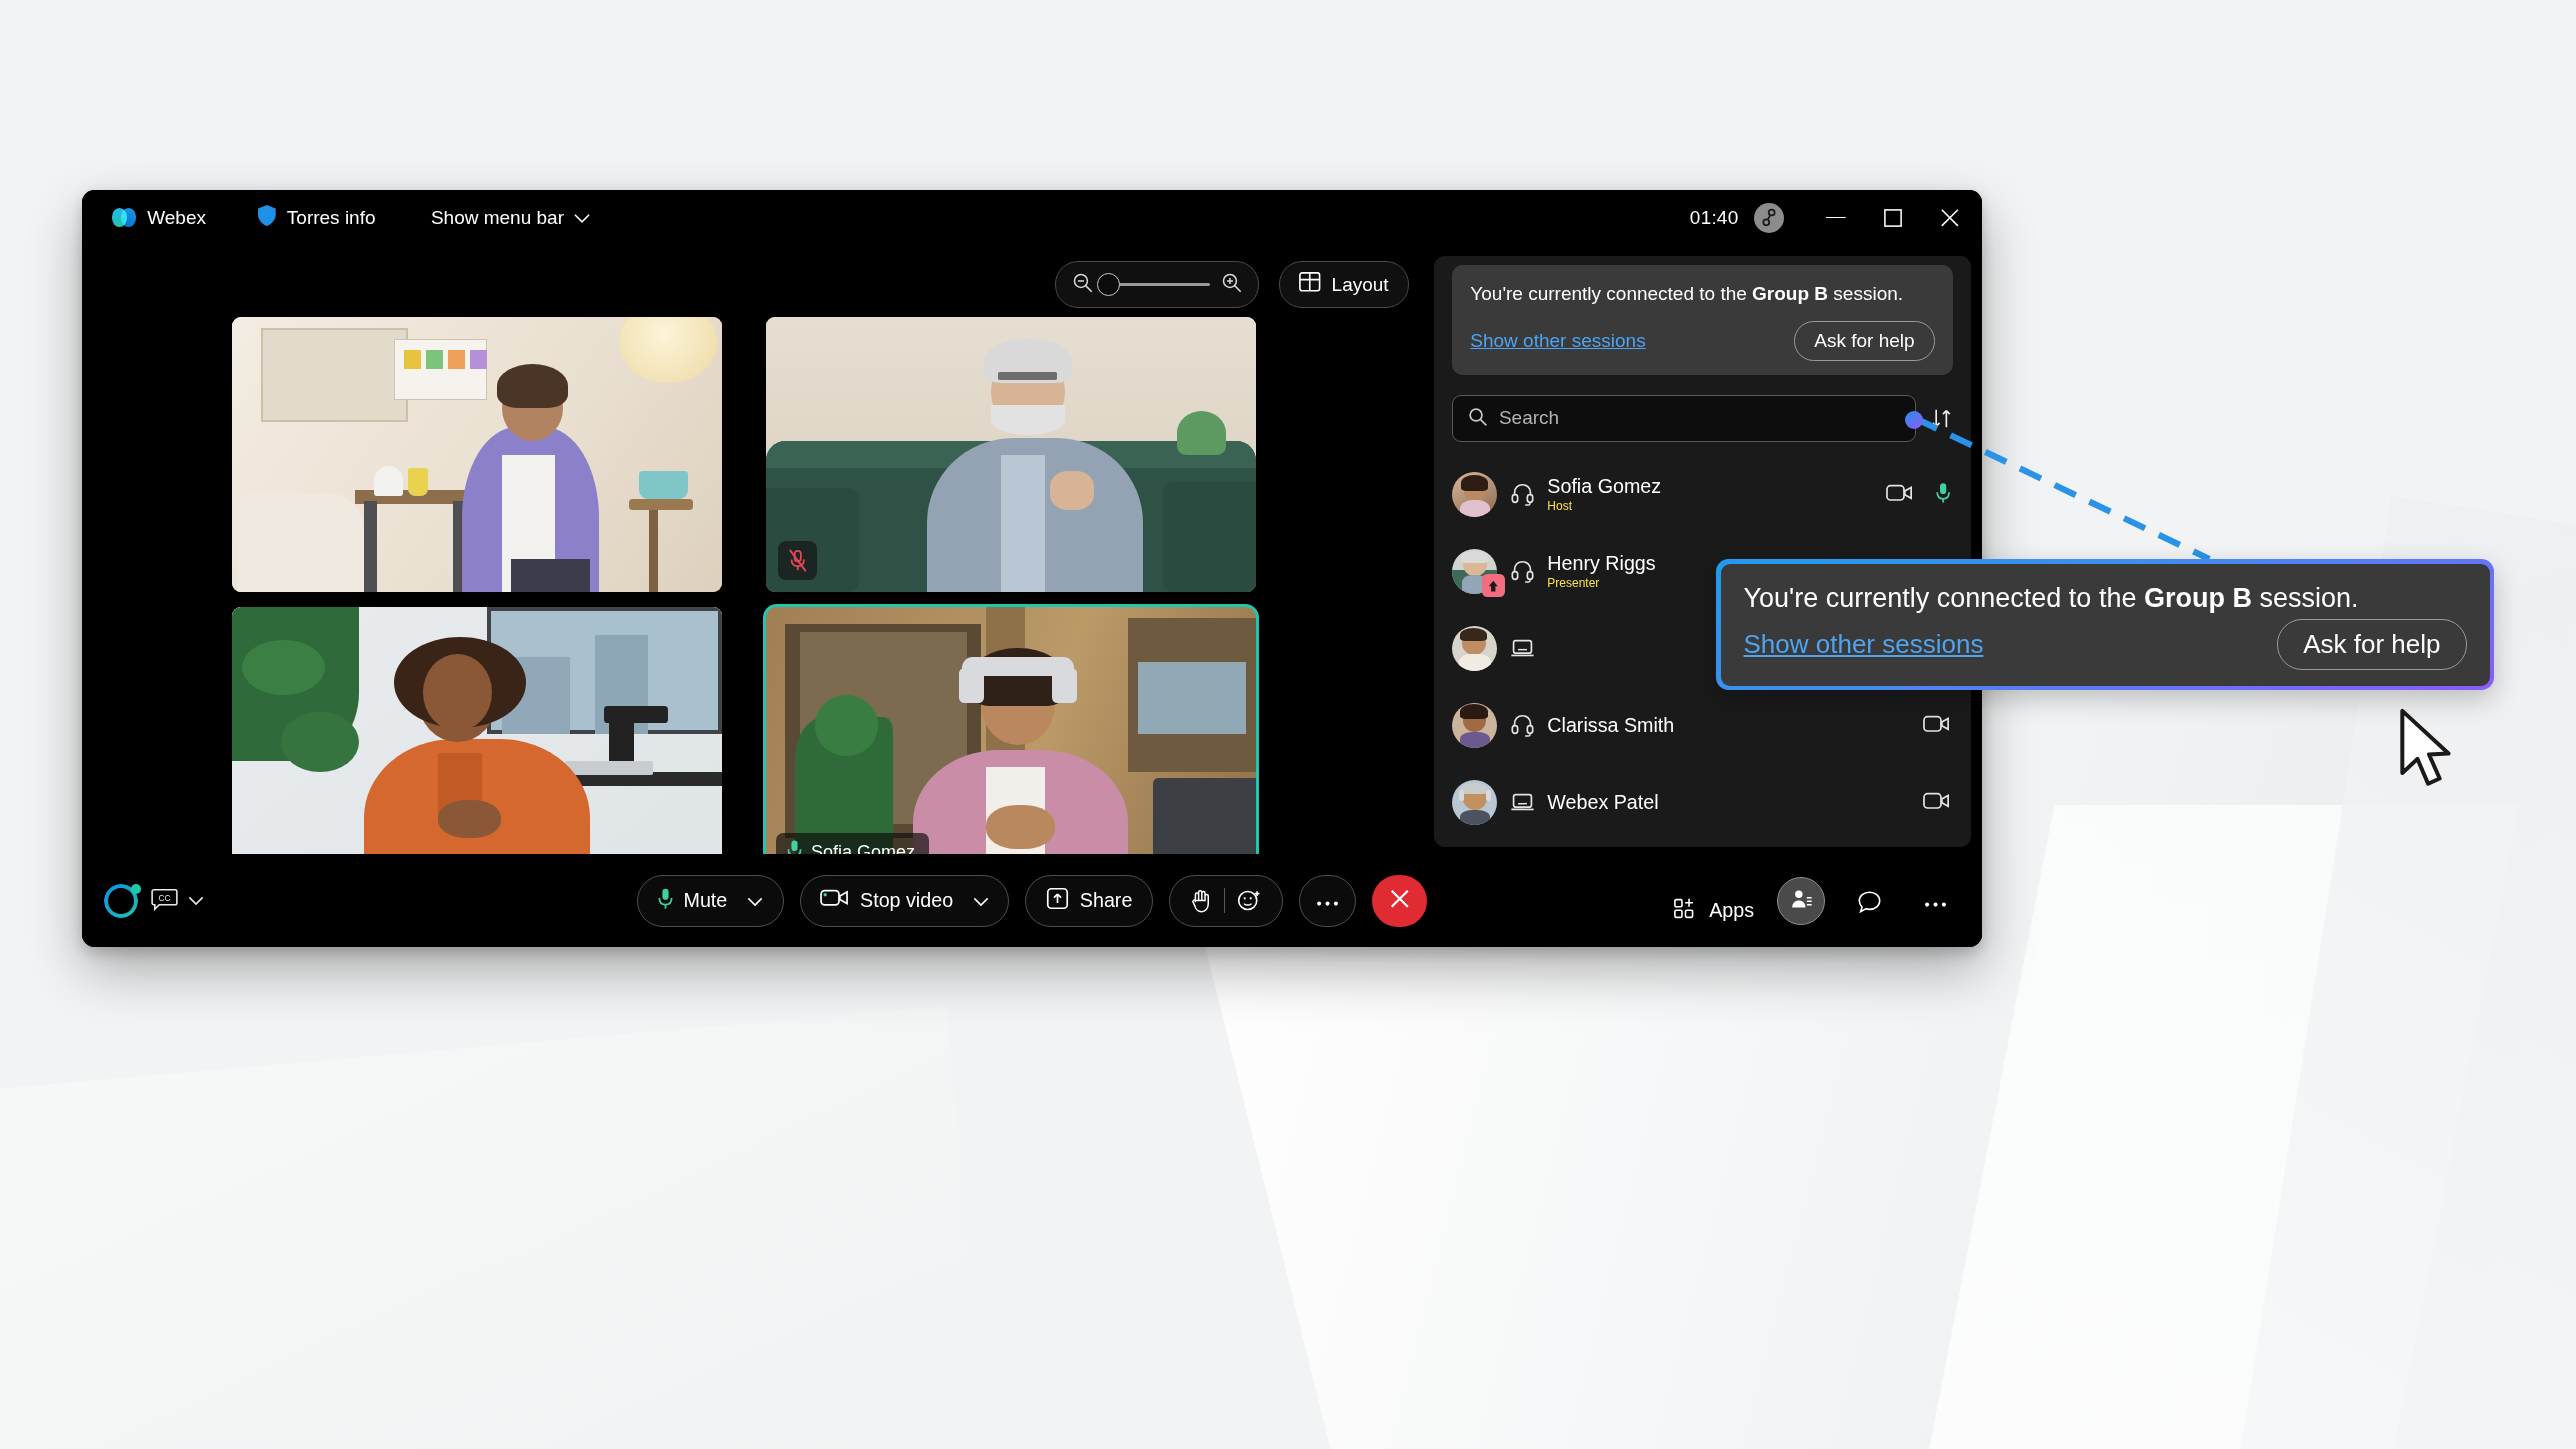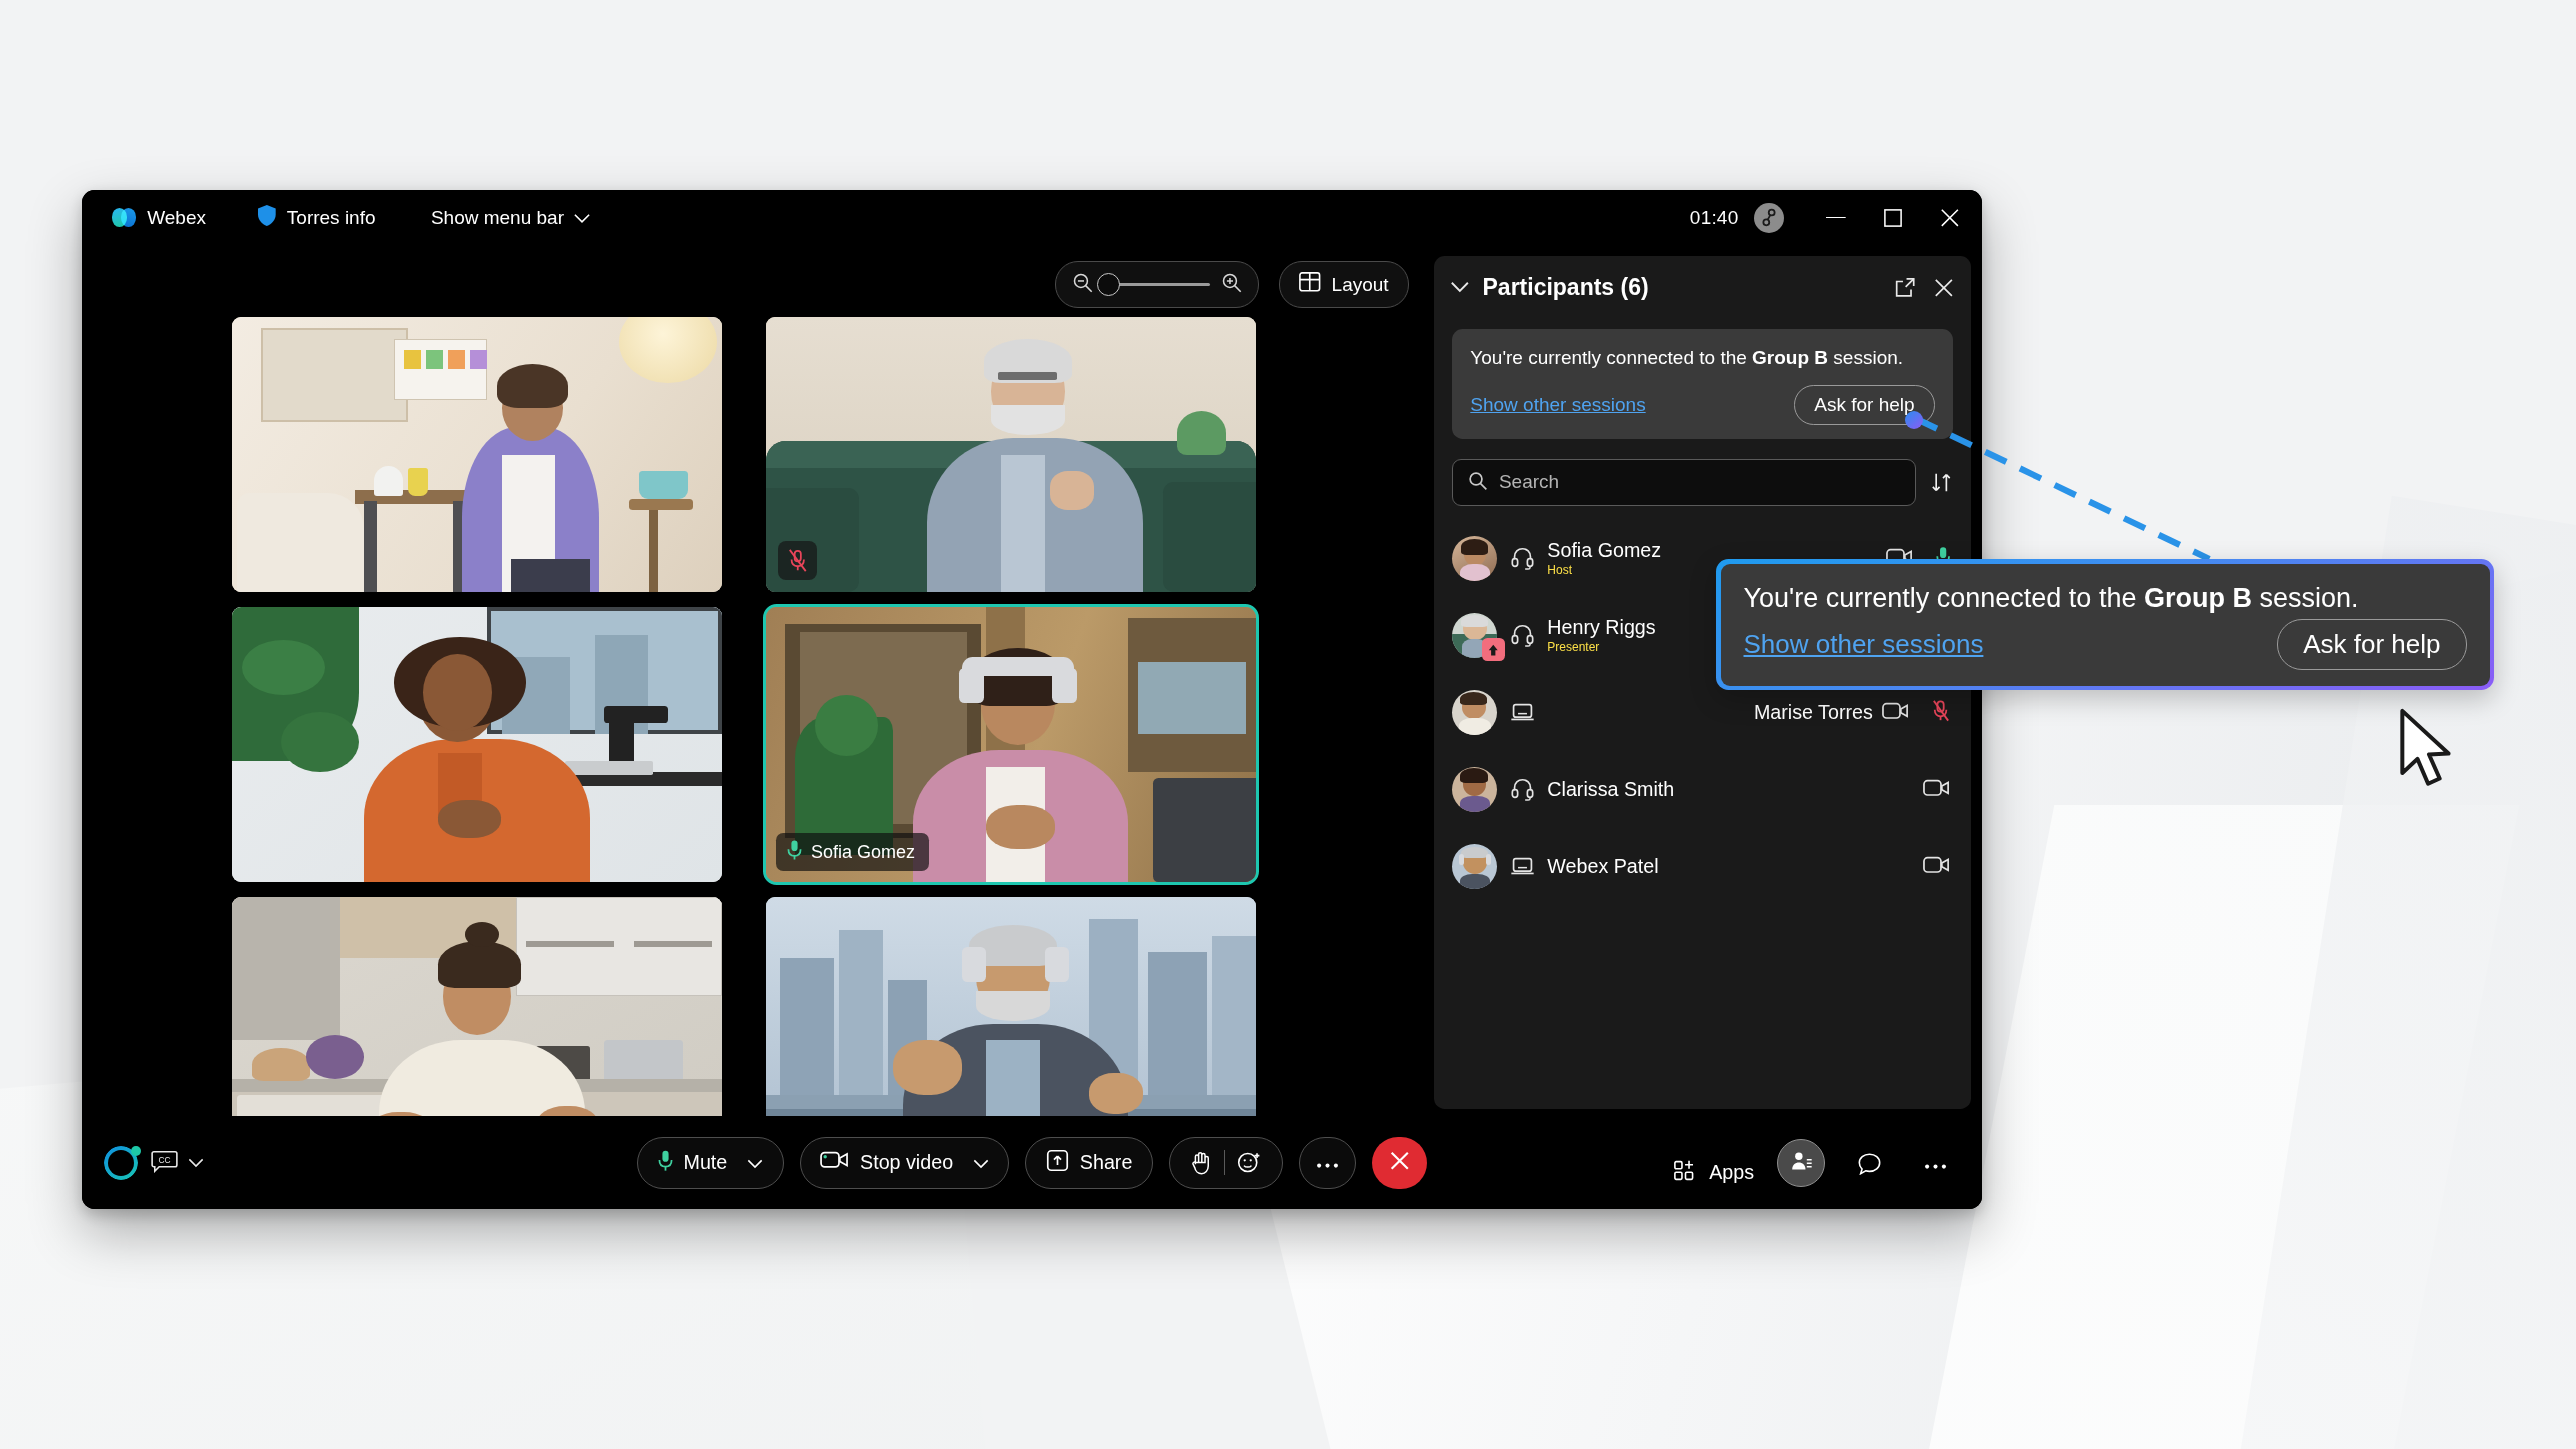--- a/index.html
+++ b/index.html
@@ -41,21 +41,21 @@
     left: -179px; top: 1055px; width: 1163px; height: 805px;
     background: linear-gradient(160deg, #f8f9f9 0%, #eef0f1 100%);
     transform: rotate(-5deg);
     opacity: .8;
   }
 
   
   #app-window {
     position: absolute;
     left: 82px; top: 190px;
-    width: 1900px; height: 1019px;
+    width: 1900px; height: 757px;
     background: #000000;
     border-radius: 12.5px;
     box-shadow: 0 23px 54px rgba(0,0,0,.30), 0 5.4px 14.3px rgba(0,0,0,.18);
     overflow: hidden;
     display: flex;
     flex-direction: column;
   }
 
   
   .titlebar {
@@ -646,40 +646,20 @@
               <div class="sc-el" style="left:26%;top:52%;width:14%;height:20%;border-radius:45%;background:#c79a6e;"></div>
               <div class="sc-el" style="left:66%;top:64%;width:11%;height:15%;border-radius:45%;background:#c79a6e;"></div>
             </div>
           </div>
 
         </div>
       </div>
 
       <div class="panel">
 
-        <div class="panel-head">
-          <span class="panel-ico">
-            <svg width="19.7" height="12.5" viewBox="0 0 22 14">
-                <path d="M2 2 L11 11 L20 2" stroke="#e8e8e8" stroke-width="2.1" fill="none"></path>
-              </svg>
-          </span>
-          <span class="panel-title">Participants (6)</span>
-          <span class="panel-ico">
-            <svg width="21.5" height="21.5" viewBox="0 0 24 24">
-              <path d="M14 2 H22 V10" stroke="#e8e8e8" stroke-width="1.9" fill="none"></path>
-              <path d="M22 2 L13 11" stroke="#e8e8e8" stroke-width="1.9"></path>
-              <path d="M19 14 V21 H3 V5 H10" stroke="#e8e8e8" stroke-width="1.9" fill="none"></path>
-            </svg>
-          </span>
-          <span class="panel-ico" style="margin-left:5.4px;">
-            <svg width="19.7" height="19.7" viewBox="0 0 22 22">
-                <path d="M2 2 L20 20 M20 2 L2 20" stroke="#e8e8e8" stroke-width="1.9"></path>
-              </svg>
-          </span>
-        </div>
 
         <div class="notice-card">
           <div class="notice-text">
             <span>You're currently connected to the </span><b>Group B</b><span> session.</span>
           </div>
           <div class="notice-row">
             <span class="notice-link">Show other sessions</span>
             <button class="notice-btn">Ask for help</button>
           </div>
         </div>

